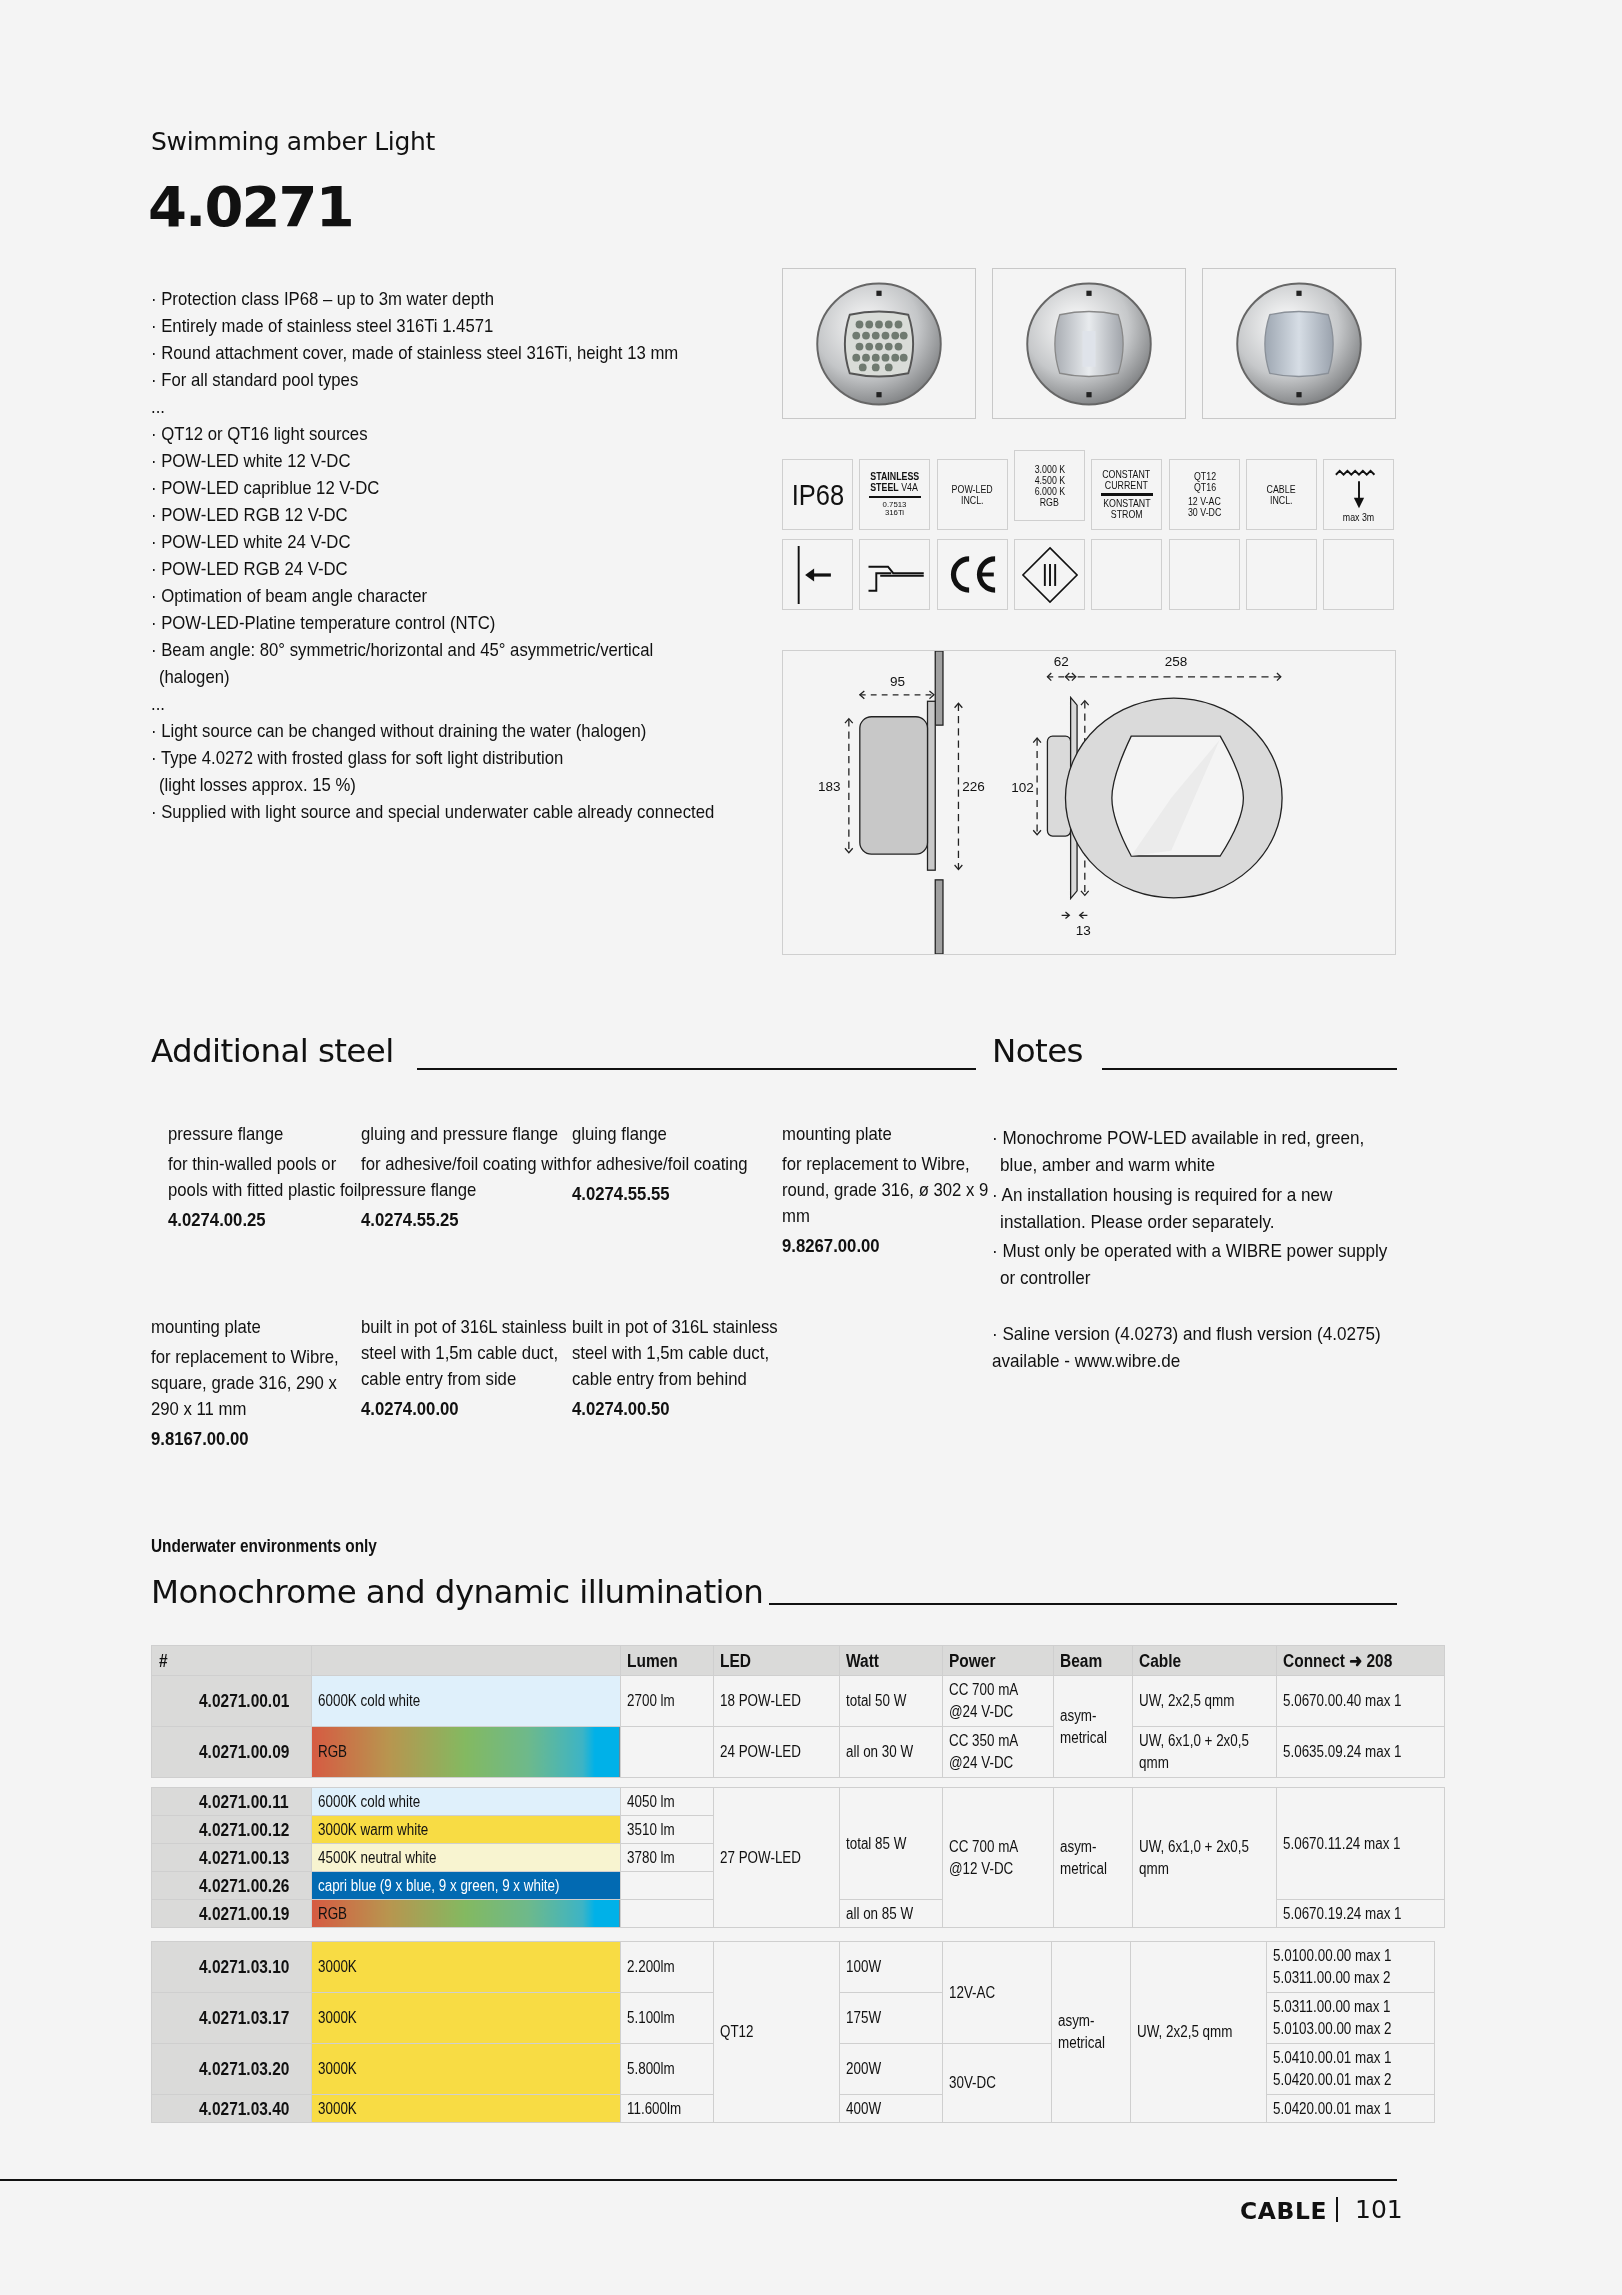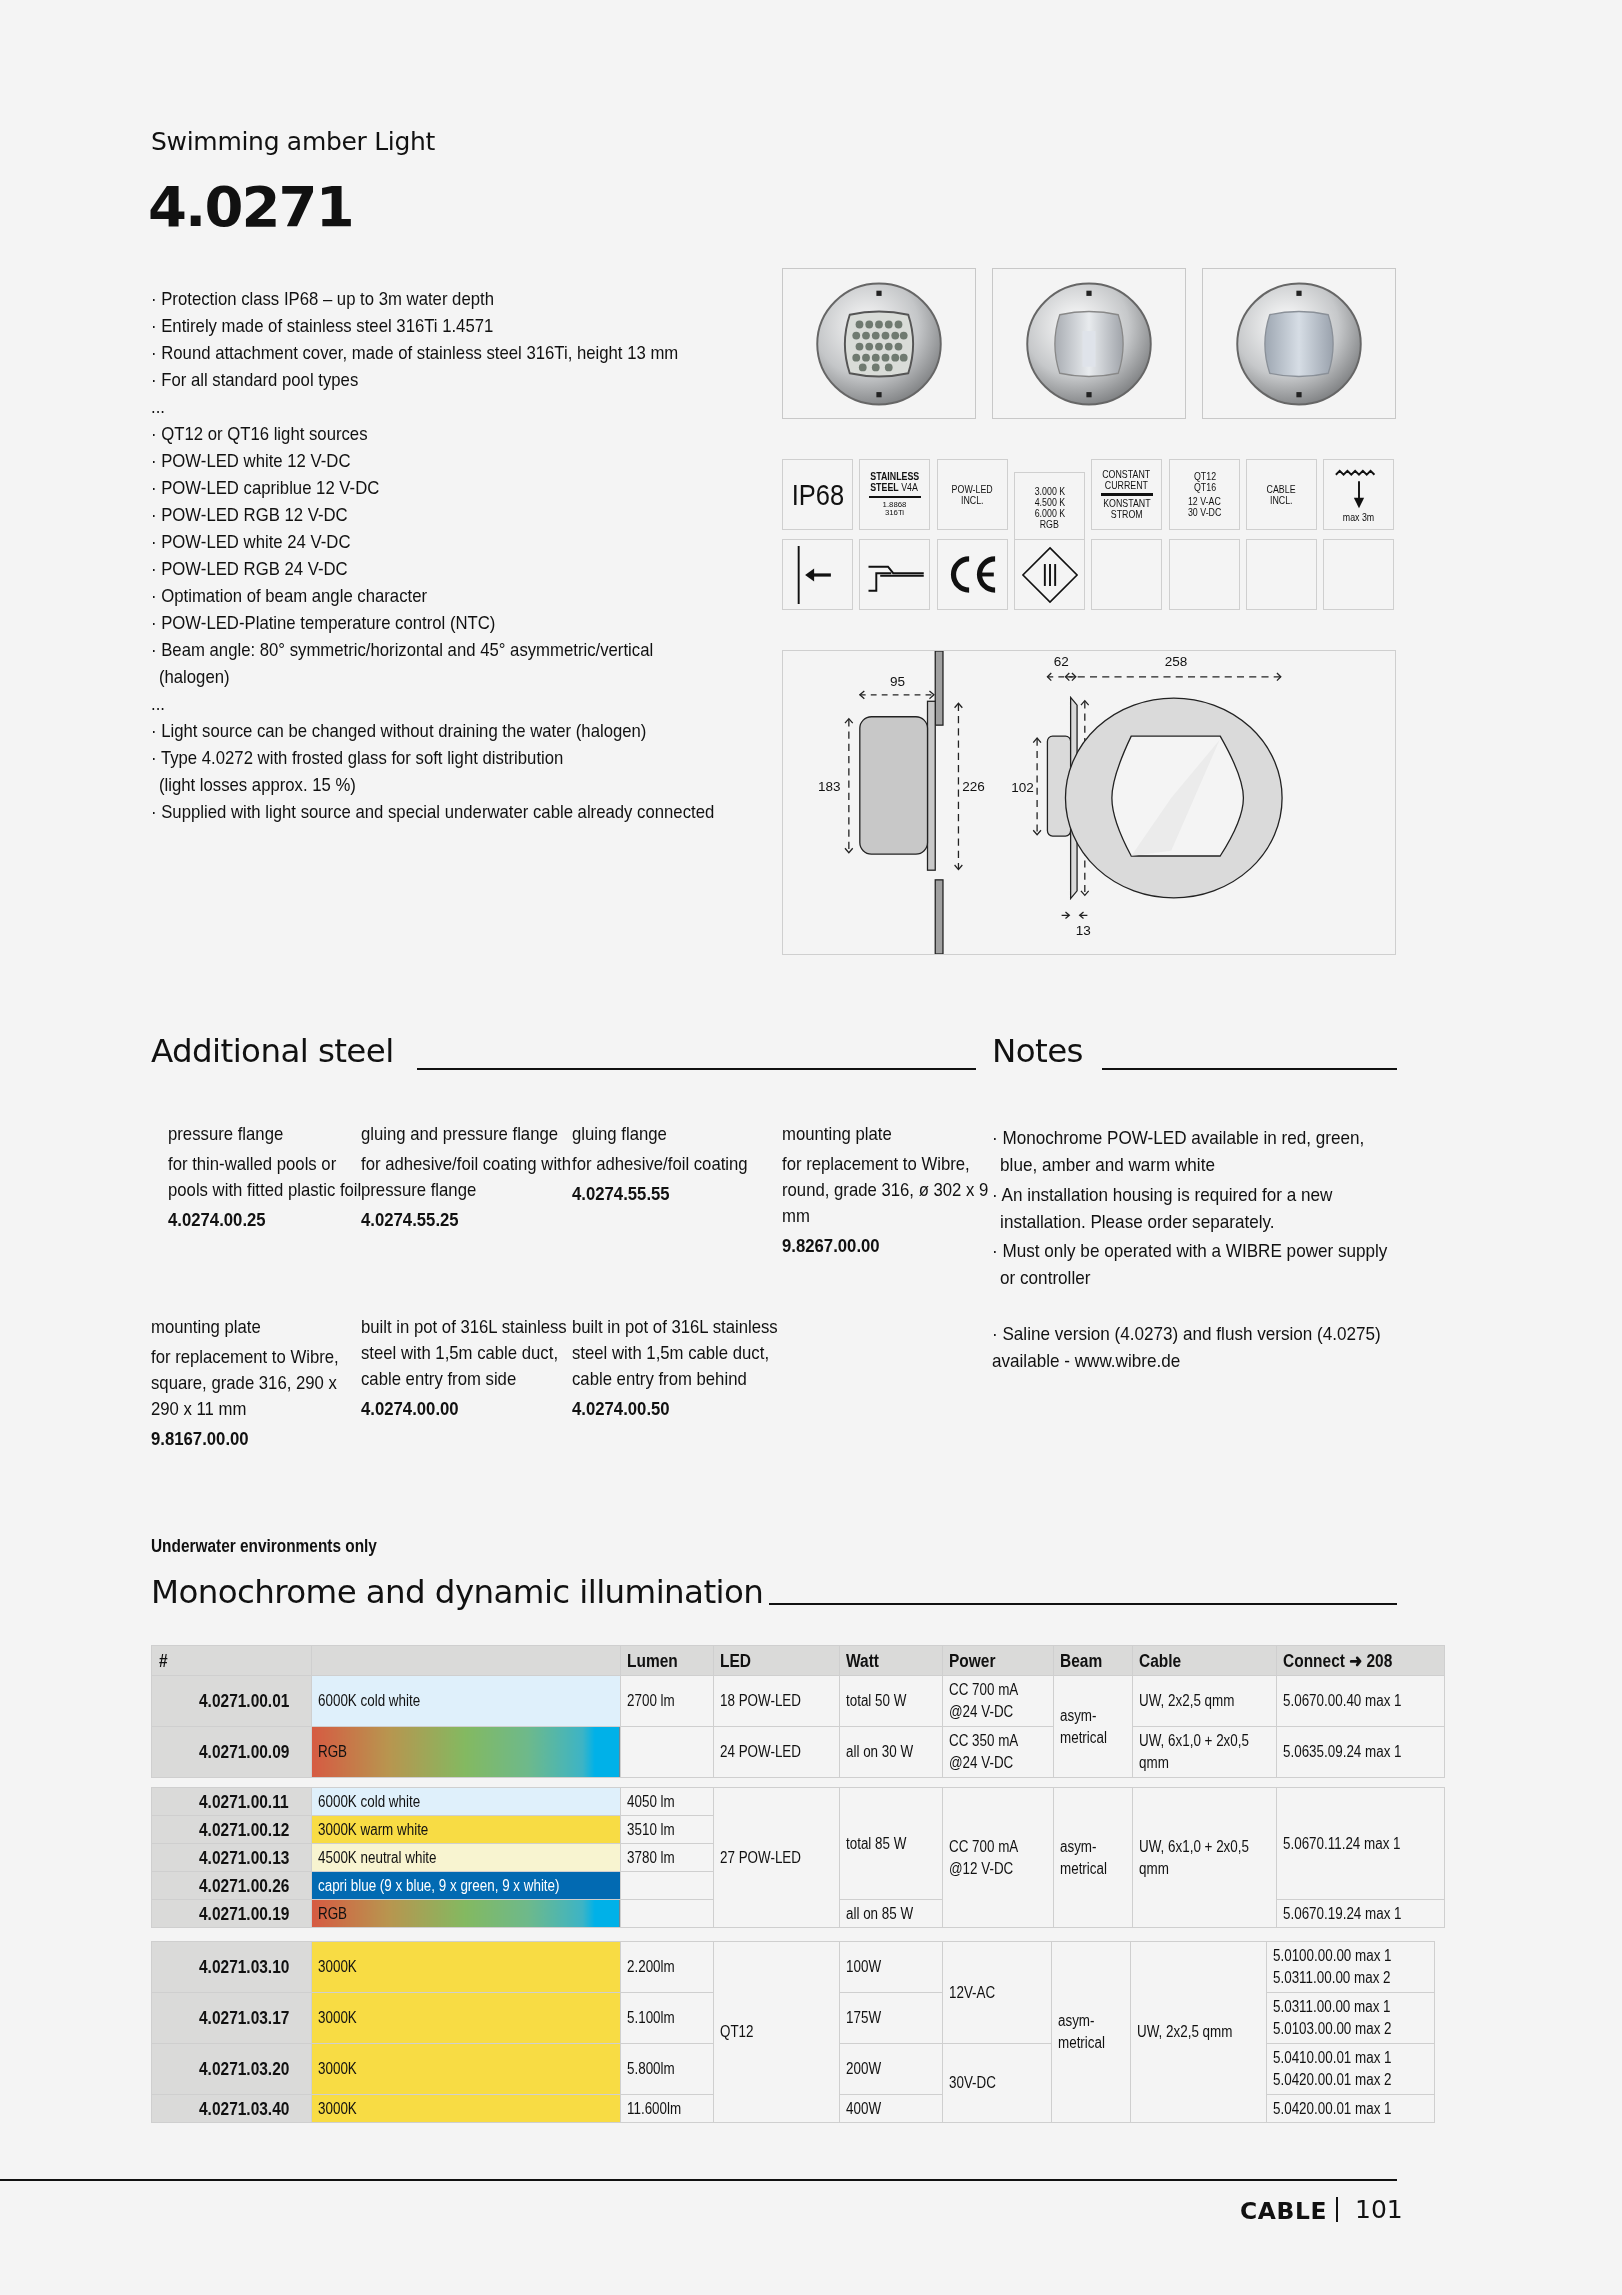--- a/index.html
+++ b/index.html
@@ -171,28 +171,28 @@
   </svg>
 </div>
 
 <div class="icon-box" style="left:782px; top:459px;">
   <span class="ip">IP68</span>
 </div>
 <div class="icon-box" style="left:859px; top:459px;">
   <span class="sm"><b>STAINLESS</b></span>
   <span class="sm"><b>STEEL</b> <span>V4A</span></span>
   <span class="bar"></span>
-  <span class="xs">1.8868</span>
+  <span class="xs">0.7513</span>
   <span class="xs">316Ti</span>
 </div>
 <div class="icon-box" style="left:937px; top:459px;">
   <span class="sm">POW-LED</span>
   <span class="sm">INCL.</span>
 </div>
-<div class="icon-box" style="left:1014px; top:472px;">
+<div class="icon-box" style="left:1014px; top:450px;">
   <span class="sm">3.000 K</span>
   <span class="sm">4.500 K</span>
   <span class="sm">6.000 K</span>
   <span class="sm">RGB</span>
 </div>
 <div class="icon-box" style="left:1091px; top:459px;">
   <span class="sm">CONSTANT</span>
   <span class="sm">CURRENT</span>
   <span class="bar"></span>
   <span class="sm">KONSTANT</span>

